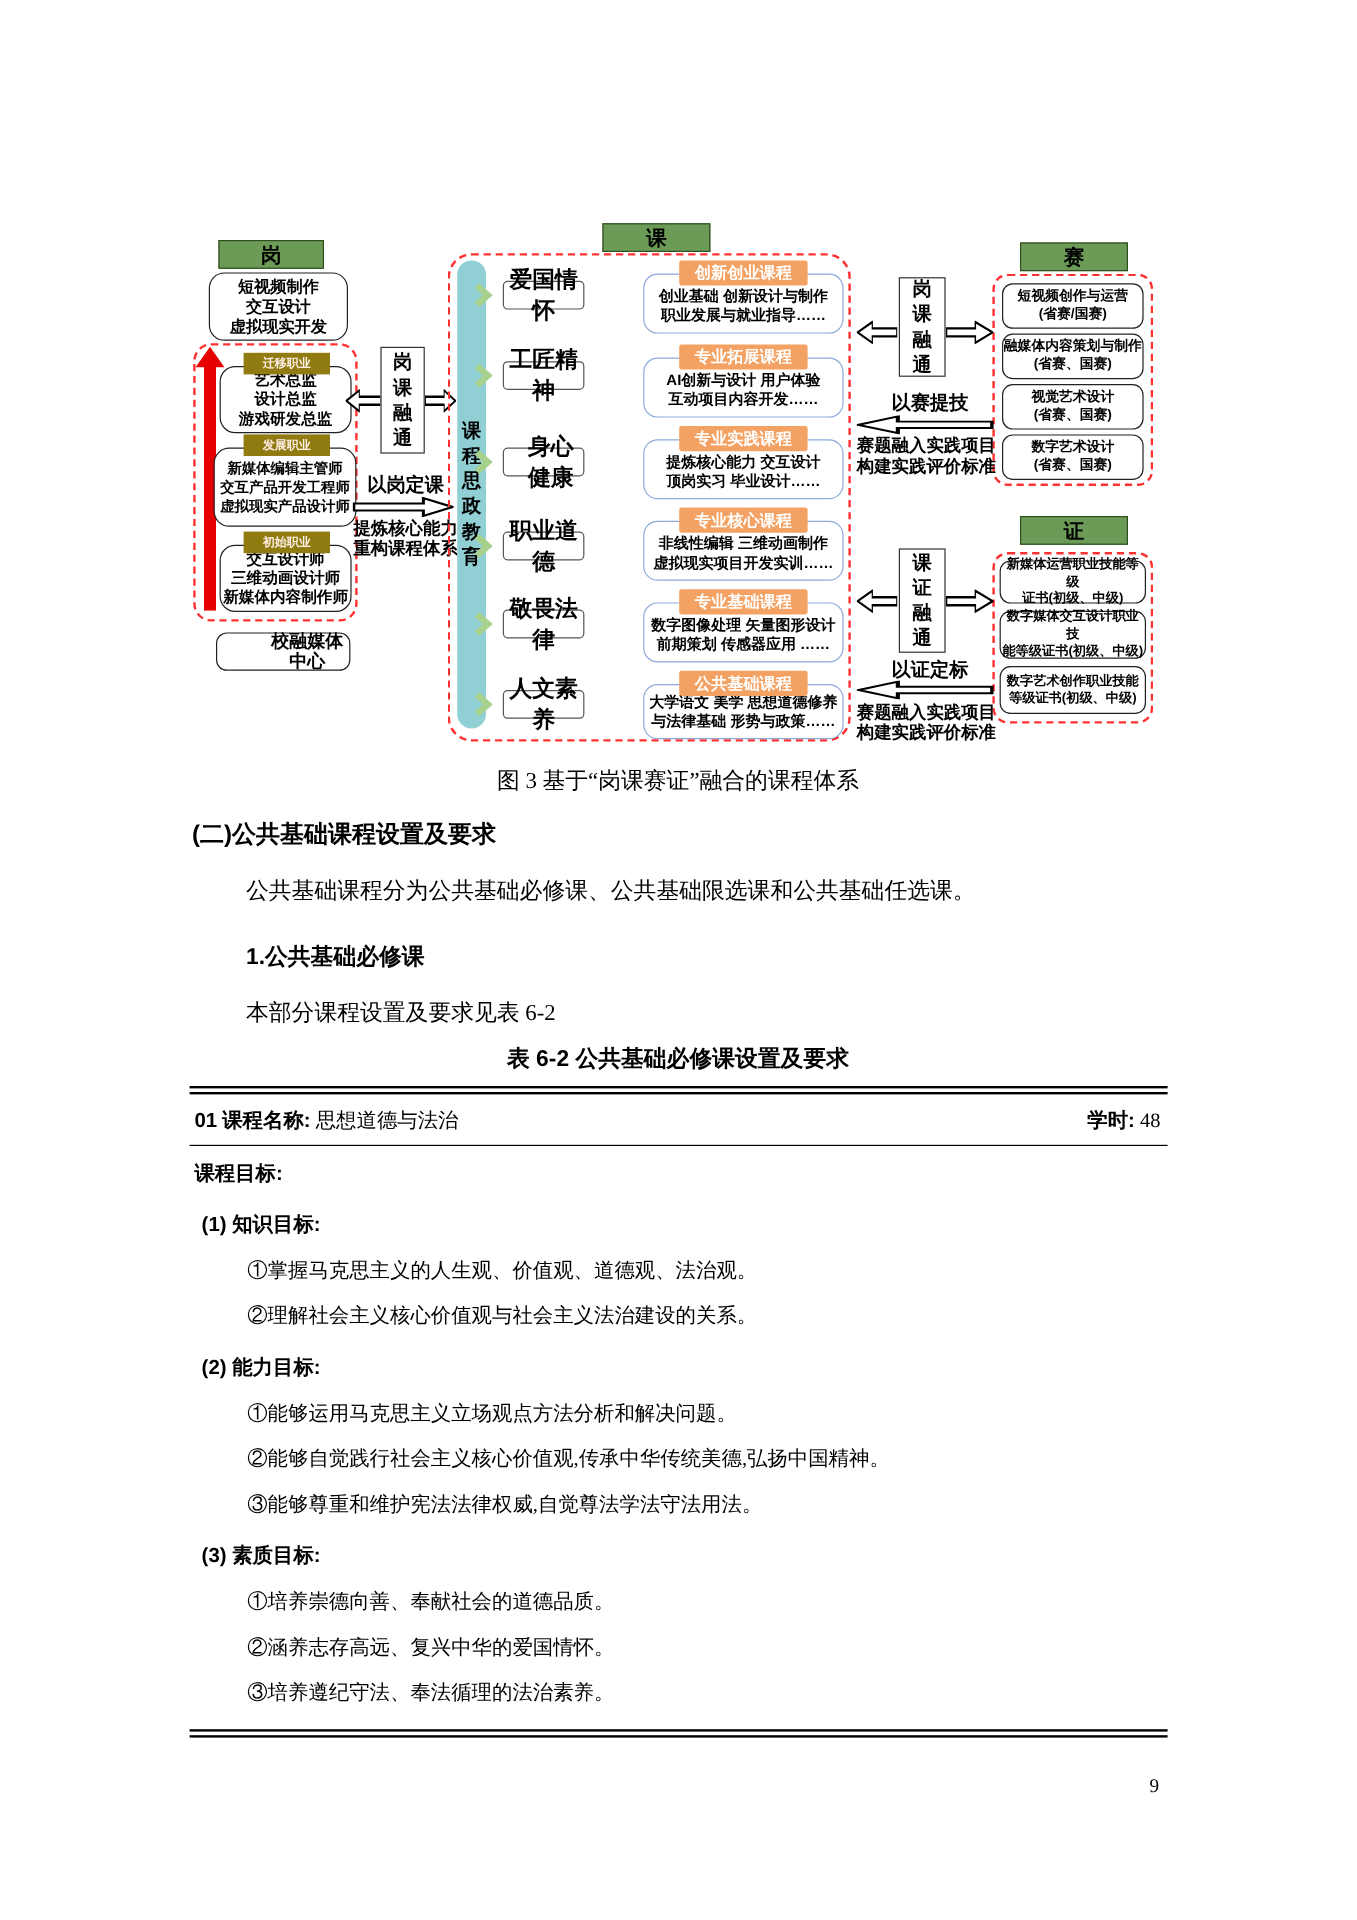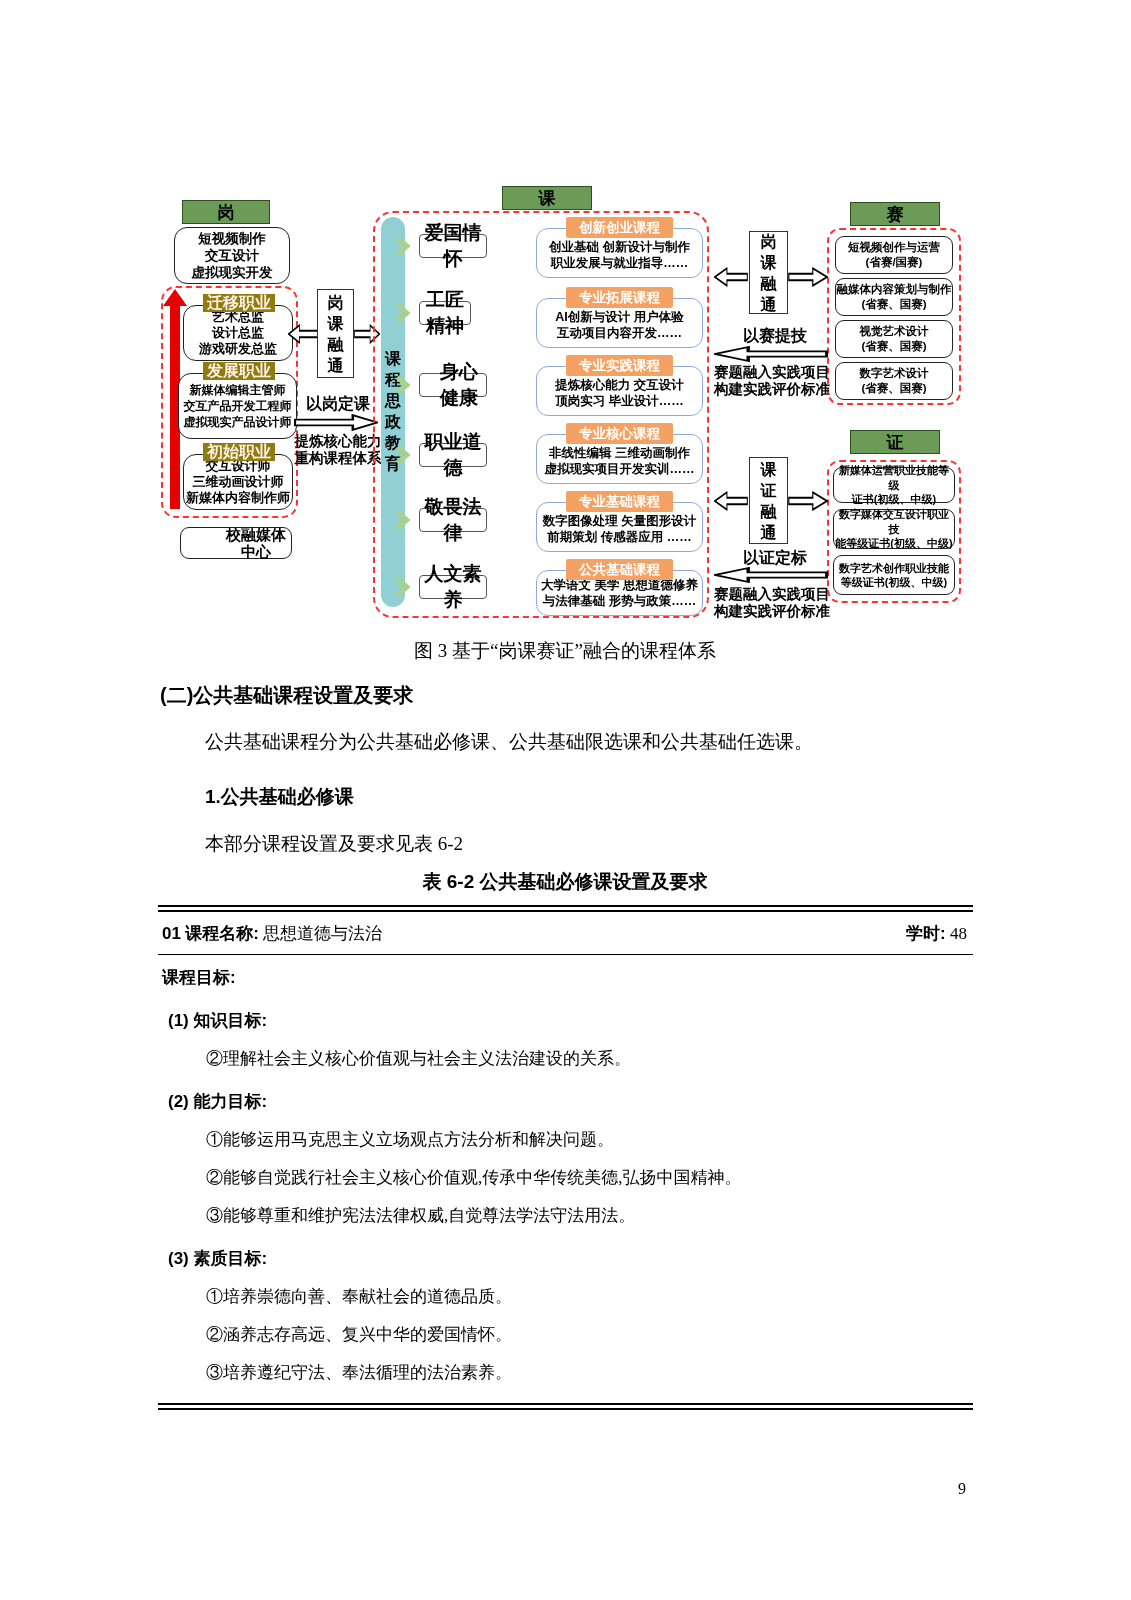--- a/index.html
+++ b/index.html
@@ -8,21 +8,21 @@
   .abs{position:absolute;box-sizing:border-box;}
   .pre{white-space:pre-line;}
   .ctr{display:flex;align-items:center;justify-content:center;text-align:center;}
 
   
   .ghead{background:#6C9A57;border:1.5px solid #2F4F1F;font-family:"Liberation Sans",sans-serif;
          font-weight:bold;font-size:17px;}
   .jobbox{background:#fff;border:1.5px solid #222;border-radius:13px;
           font-family:"Liberation Sans",sans-serif;font-weight:bold;font-size:13.5px;line-height:17px;}
   .goldlab{background:#8F7B0F;color:#FFEFE6;font-family:"Liberation Sans",sans-serif;
-           font-weight:bold;font-size:16px;z-index:3;}
+           font-weight:bold;font-size:10px;z-index:3;}
   .reddash{border:2px dashed #FF3030;border-radius:15px;}
   .vbridge{background:#fff;border:1px solid #333;font-family:"Liberation Sans",sans-serif;
            font-weight:bold;font-size:16px;line-height:21px;}
   .tealbar{background:#90CFD3;border-radius:12px;font-family:"Liberation Sans",sans-serif;
            font-weight:bold;font-size:16px;display:flex;flex-direction:column;align-items:center;
            justify-content:center;gap:11px;}
   .valuebox{background:#fff;border:1px solid #555;border-radius:4px;
             font-family:"Liberation Sans",sans-serif;font-weight:bold;font-size:19px;}
   .coursebox{background:#fff;border:1.5px solid #8FAADC;border-radius:12px;
              font-family:"Liberation Sans",sans-serif;font-weight:bold;font-size:12.5px;line-height:16px;
@@ -140,21 +140,21 @@
 
     <svg class="abs" style="left:394px;top:235px;" width="17" height="22" viewBox="0 0 14 22">
         <polyline points="2,3 11,11 2,19" fill="none" stroke="#A9D18E" stroke-width="5.5"></polyline>
       </svg>
     <div class="abs valuebox ctr" style="left:419px;top:234px;width:68px;height:24px;">
       <span>爱国情怀</span>
     </div>
     <svg class="abs" style="left:394px;top:302px;" width="17" height="22" viewBox="0 0 14 22">
         <polyline points="2,3 11,11 2,19" fill="none" stroke="#A9D18E" stroke-width="5.5"></polyline>
       </svg>
-    <div class="abs valuebox ctr" style="left:419px;top:301px;width:52px;height:24px;align-items:center;">
+    <div class="abs valuebox ctr" style="left:419px;top:301px;width:68px;height:24px;align-items:center;">
       <span>工匠精神</span>
     </div>
     <svg class="abs" style="left:394px;top:374px;" width="17" height="22" viewBox="0 0 14 22">
         <polyline points="2,3 11,11 2,19" fill="none" stroke="#A9D18E" stroke-width="5.5"></polyline>
       </svg>
     <div class="abs valuebox ctr" style="left:419px;top:373px;width:68px;height:24px;padding-left:12px;">
       <span>身心健康</span>
     </div>
     <svg class="abs" style="left:394px;top:444px;" width="17" height="22" viewBox="0 0 14 22">
         <polyline points="2,3 11,11 2,19" fill="none" stroke="#A9D18E" stroke-width="5.5"></polyline>
@@ -342,20 +342,21 @@
       </div>
     </div>
 
     <div class="obj-label">
       <span>课程目标:</span>
     </div>
 
     <div class="gtitle">
       <span>(1) 知识目标:</span>
     </div>
+    <div class="gitem"><span>①掌握马克思主义的人生观、价值观、道德观、法治观。</span></div>
     <div class="gitem"><span>②理解社会主义核心价值观与社会主义法治建设的关系。</span></div>
 
     <div class="gtitle">
       <span>(2) 能力目标:</span>
     </div>
     <div class="gitem"><span>①能够运用马克思主义立场观点方法分析和解决问题。</span></div>
     <div class="gitem"><span>②能够自觉践行社会主义核心价值观,传承中华传统美德,弘扬中国精神。</span></div>
     <div class="gitem"><span>③能够尊重和维护宪法法律权威,自觉尊法学法守法用法。</span></div>
 
     <div class="gtitle">

